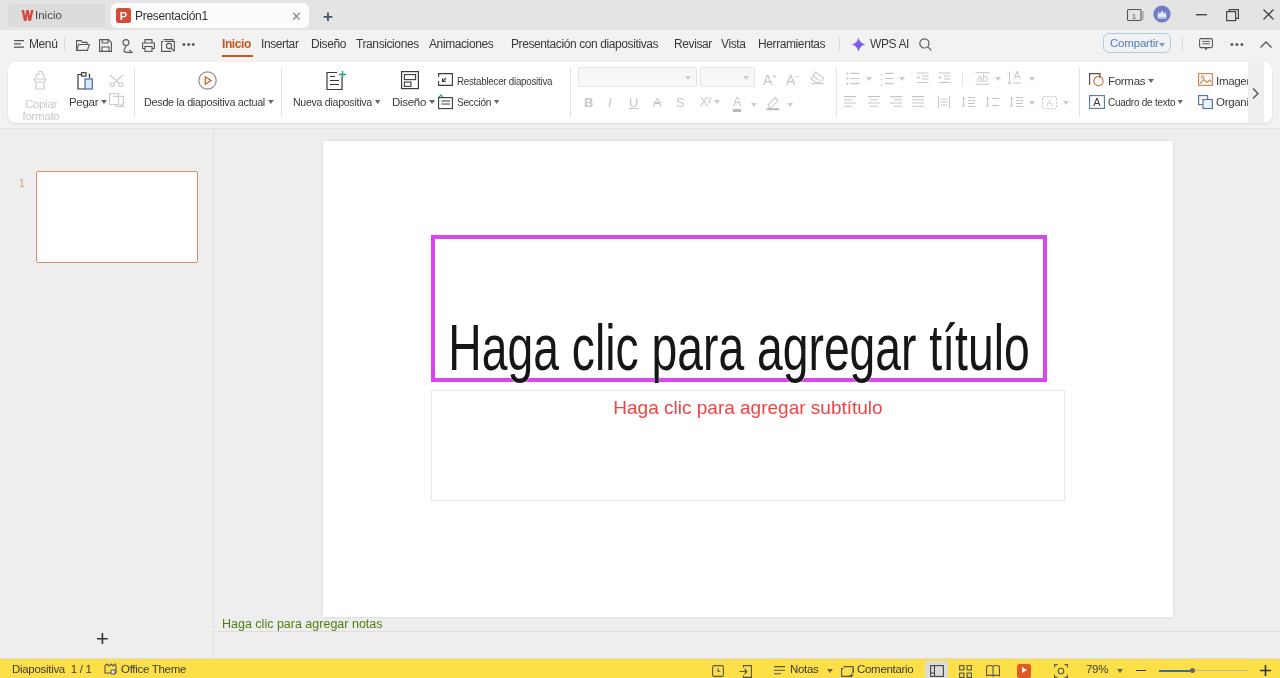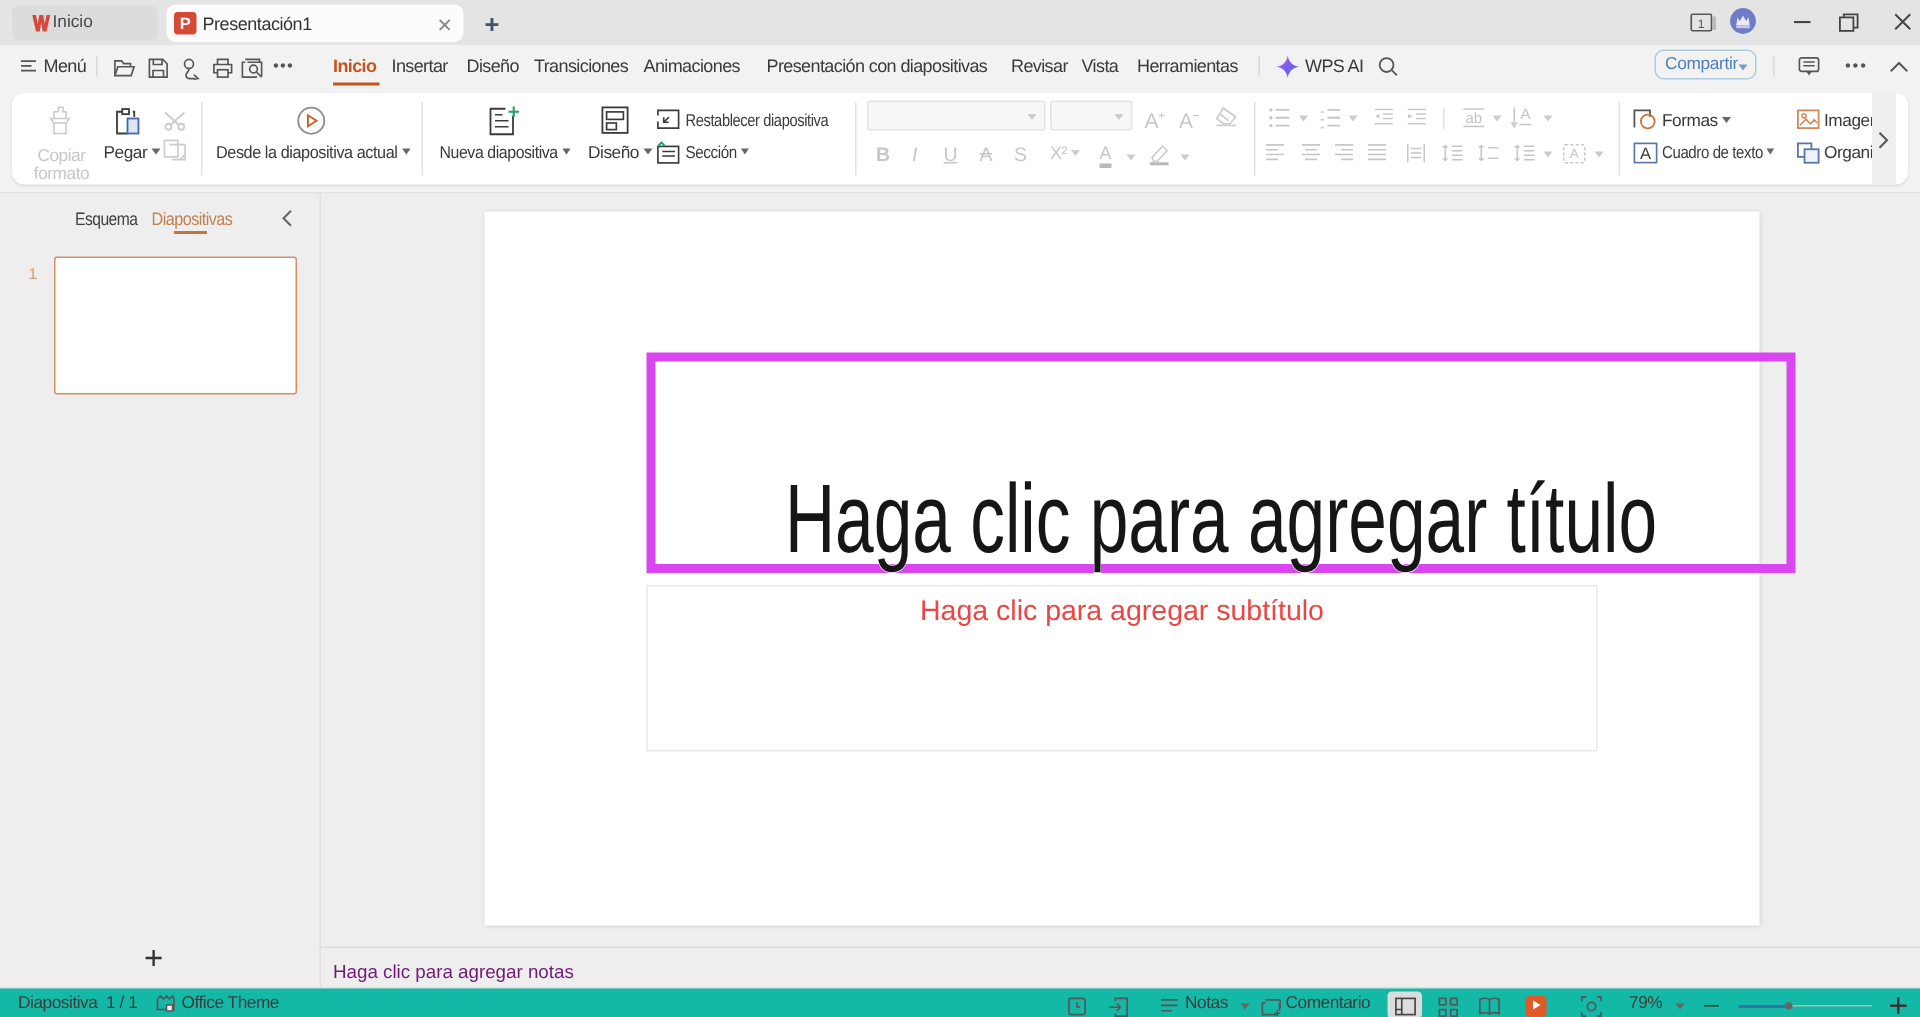--- a/index.html
+++ b/index.html
@@ -27,28 +27,28 @@
 .caret { display:inline-block; width:0; height:0; border-left:3.5px solid transparent; border-right:3.5px solid transparent; border-top:4px solid #666; vertical-align:2px; margin-left:3px; }
 .caret.dis { border-top-color:#ccc; }
 
 #content { left:0; top:129px; width:1280px; height:529px; background:#eeeeee; }
 #vdiv { left:213px; top:129px; width:1px; height:529px; background:#e0e0e0; }
 #paneltabs { left:0; top:8px; width:213px; height:20px; }
 #thumb { left:36px; top:42px; width:162px; height:92px; background:#fff; border:1.5px solid #d88f63; border-radius:2px; }
 #thumbnum { left:19px; top:48px; font-size:10.5px; color:#d39c74; }
 #plusbtn { left:96px; top:497px; font-size:22px; color:#333; font-weight:400; }
 #canvas { left:323px; top:12px; width:850px; height:476px; background:#fff; box-shadow:0 0 3px rgba(0,0,0,0.12); }
-#titlebox { left:108px; top:94px; width:766px; height:147px; border:6px solid #d946ef; }
+#titlebox { left:108px; top:94px; width:616px; height:147px; border:4px solid #d946ef; }
 #titletext { position:absolute; left:-250px; right:-250px; bottom:-6.5px; text-align:center; font-size:65px; color:#161616; white-space:nowrap; -webkit-text-stroke:0.9px #ffffff; paint-order:stroke; transform:scaleX(0.712); transform-origin:50% 50%; }
 #subbox { left:108px; top:249px; width:634px; height:111px; border:1px solid #e9e9e9; }
 #subtext { position:absolute; left:-100px; right:-100px; top:6px; text-align:center; font-size:19px; color:#ef4444; white-space:nowrap; }
 #notesline { left:213px; top:502px; width:1067px; height:1px; background:#dddddd; }
-#notestext { left:222px; top:488px; font-size:12.5px; color:#701a75;margin-top:24px; }
-
-#statusbar { left:0; top:658px; width:1280px; height:20px; background:#14b8a6; border-top:1px solid #ddd; }
+#notestext { left:222px; top:488px; font-size:12.5px; color:#4d7c0f; }
+
+#statusbar { left:0; top:658px; width:1280px; height:20px; background:#fde047; border-top:1px solid #ddd; }
 .stxt { position:absolute; top:4px; font-size:11.5px; letter-spacing:-0.3px; color:#3c3c3c; white-space:nowrap; }
 svg { position:absolute; overflow:visible; }
 </style>
 </head>
 <body>
 <div class="abs" id="titlebar">
   <div class="abs" id="hometab">
     <svg width="13" height="11" style="left:13px; top:6px;" viewBox="0 0 13 11">
       <path d="M0.5 0 L3 11 L5.5 11 L6.5 5 L7.5 11 L10 11 L12.5 0 L10 0 L8.8 6 L7.8 0 L5.2 0 L4.2 6 L3 0 Z" fill="#d9473b"></path>
     </svg>
@@ -333,28 +333,20 @@
     <div class="abs" style="left:1248px; top:0; width:16px; height:61px; background:#efefef;"></div>
     <svg width="7" height="11" style="left:1252px; top:26px;" viewBox="0 0 7 11">
       <path d="M1 0.5 L6 5.5 L1 10.5" fill="none" stroke="#555" stroke-width="1.4"></path>
     </svg>
   </div>
     </div>
 </div>
 
 <div class="abs" style="left:0; top:128px; width:1280px; height:1px; background:#e2e2e2;"></div>
 <div class="abs" id="content">
-  <div class="abs" id="paneltabs">
-    <span class="abs" style="left:50px; top:2px; font-size:12px; letter-spacing:-0.4px; color:#3f3f3f; transform:scaleX(0.87); transform-origin:left center;">Esquema</span>
-    <span class="abs" style="left:101px; top:2px; font-size:12px; letter-spacing:-0.4px; color:#c1814f; transform:scaleX(0.9); transform-origin:left center;">Diapositivas</span>
-    <div class="abs" style="left:116px; top:17px; width:22px; height:2px; background:#c1763f;"></div>
-    <svg width="7" height="11" style="left:188px; top:3px;" viewBox="0 0 7 11">
-      <path d="M6 0.5 L1 5.5 L6 10.5" fill="none" stroke="#666" stroke-width="1.4"></path>
-    </svg>
-  </div>
   <span class="abs" id="thumbnum">1</span>
   <div class="abs" id="thumb"></div>
   <span class="abs" id="plusbtn">+</span>
 
   <div class="abs" id="canvas">
     <div class="abs" id="titlebox">
       <div id="titletext">Haga clic para agregar título</div>
     </div>
     <div class="abs" id="subbox">
       <div id="subtext">Haga clic para agregar subtítulo</div>

